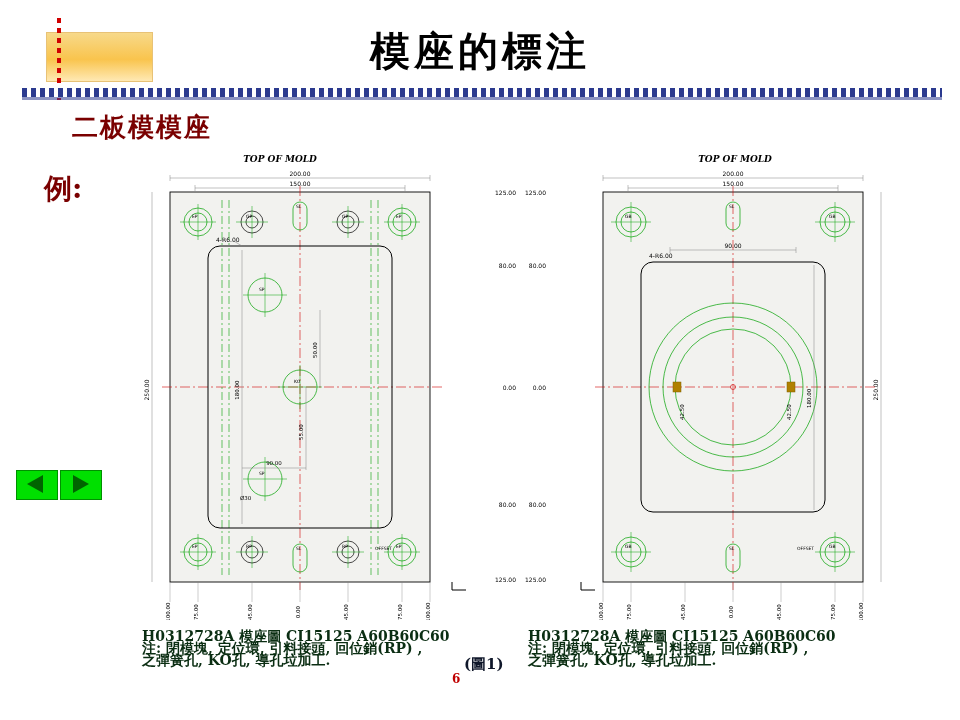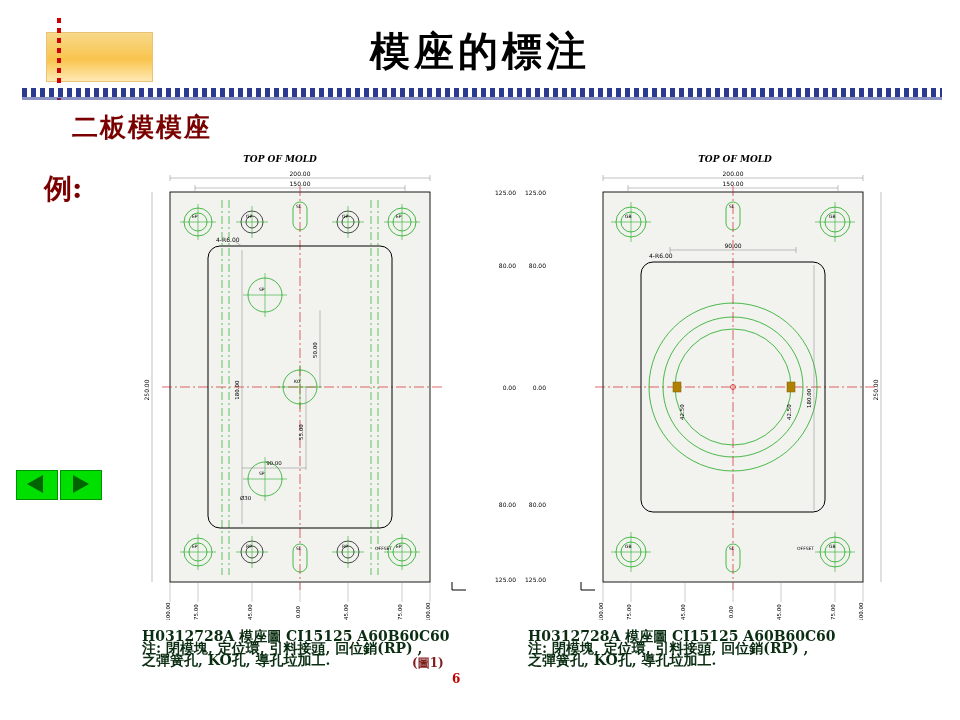--- a/index.html
+++ b/index.html
@@ -52,23 +52,23 @@
 
   .cap{
     position:absolute;
     font-family:"DejaVu Serif", serif;
     font-size:14px;font-weight:bold;color:#0b2e13;white-space:nowrap;
     line-height:12px;
   }
   .cap .ln{display:block;}
 
   .figlabel{
-    position:absolute;left:412px;top:655px;
-    font-family:"DejaVu Serif", serif;
-    font-size:12px;font-weight:bold;color:#7f1d1d;
+    position:absolute;left:464px;top:655px;
+    font-family:"DejaVu Serif", serif;
+    font-size:15px;font-weight:bold;color:#0f172a;
   }
   .pagenum{
     position:absolute;left:452px;top:672px;
     font-family:"DejaVu Serif", serif;
     font-size:12px;font-weight:bold;color:#c00000;
   }
 
   
   .navbtn{
     position:absolute;bottom:16px;width:40px;height:28px;

